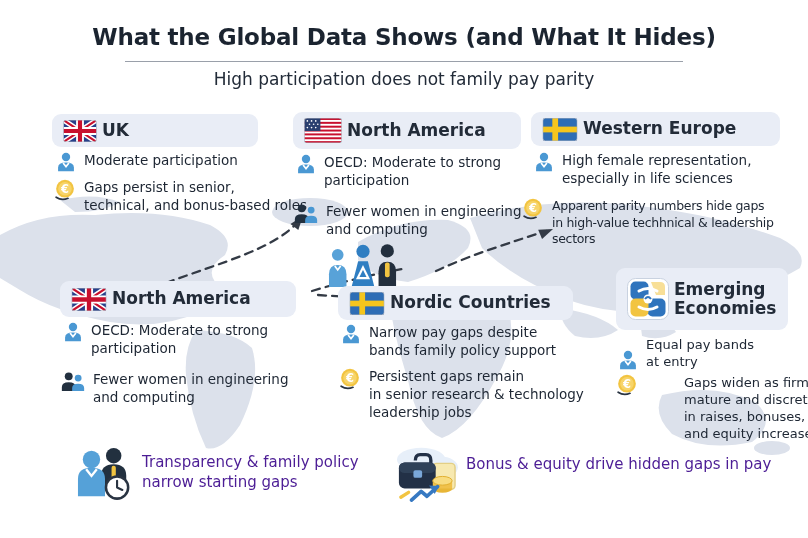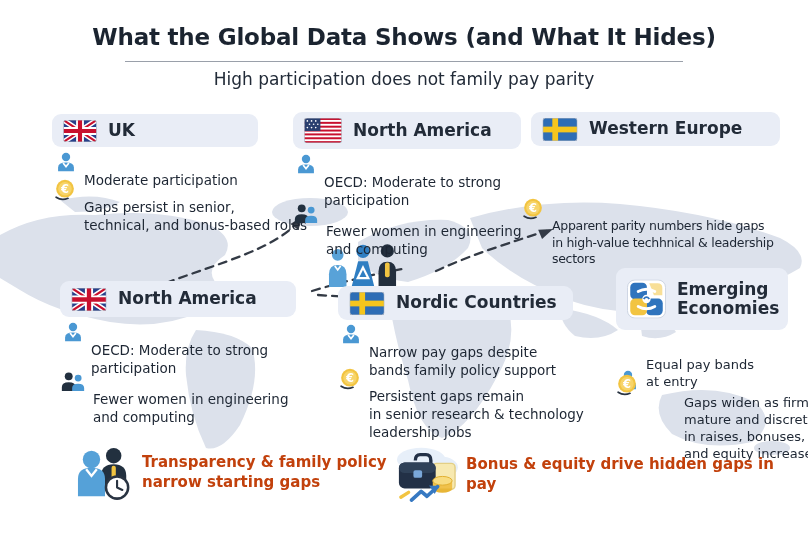--- a/index.html
+++ b/index.html
@@ -2,28 +2,28 @@
 <html><head>
 <meta charset="utf-8">
 <style>
   html,body{margin:0;padding:0;}
   body{font-family:"DejaVu Sans",sans-serif;background:#ffffff;}
   .canvas{position:relative;width:808px;height:538px;background:#fff;overflow:hidden;}
   .abs{position:absolute;}
   .title{top:24px;left:0;width:808px;text-align:center;font-size:23px;font-weight:600;color:#1b2430;letter-spacing:-0.2px;}
   .title-rule{top:61px;left:125px;width:558px;height:1px;background:#9aa0aa;}
   .subtitle{top:69px;left:0;width:808px;text-align:center;font-size:17px;font-weight:500;color:#222b38;}
-  .card-header{background:#e9edf6;border-radius:9px;display:flex;align-items:center;gap:11px;padding:0 11px;box-sizing:border-box;z-index:3;}
+  .card-header{background:#e9edf6;border-radius:9px;display:flex;align-items:center;gap:5px;padding:0 11px;box-sizing:border-box;z-index:3;}
   .card-label{font-size:17px;font-weight:600;color:#222b38;line-height:1.12;}
   .bullet{display:flex;align-items:flex-start;gap:8px;z-index:3;}
-  .bullet-text{font-size:13.5px;color:#1d2633;line-height:1.32;white-space:pre-line;font-weight:500;margin-top:20px;}
+  .bullet-text{font-size:13.5px;color:#1d2633;line-height:1.32;white-space:pre-line;font-weight:500;}
   .bullet-text.small{font-size:12.5px;letter-spacing:-0.3px;}
   .bullet-text.xsmall{font-size:13px;}
   .bullet .bicon{flex:0 0 auto;margin-top:0px;}
-  .footnote-text{font-size:15px;color:#c2410c;line-height:1.35;font-weight:700;white-space:pre-line;}
+  .footnote-text{font-size:15px;color:#4c1d95;line-height:1.35;font-weight:400;white-space:pre-line;}
   svg{display:block;}
   .z0{z-index:0;} .z2{z-index:2;} .z3{z-index:3;}
 </style>
 </head>
 <body>
 
 <div class="canvas">
 
   <svg width="0" height="0" style="position:absolute" aria-hidden="true">
     <defs>
@@ -224,20 +224,27 @@
     <span class="bullet-text" style="width:215px">Fewer women in engineering
 and computing</span>
   </div>
 
   <div class="abs card-header" style="left:531px;top:112px;width:249px;height:34px;">
     <svg width="36" height="23" viewBox="0 0 36 24">
         <use href="#sym-flag-se"></use>
       </svg>
     <span class="card-label">Western Europe</span>
   </div>
+  <div class="abs bullet" style="left:534px;top:152px;">
+    <svg class="bicon" width="20" height="20" viewBox="0 0 24 24">
+        <use href="#sym-person"></use>
+      </svg>
+    <span class="bullet-text" style="width:235px">High female representation,
+especially in life sciences</span>
+  </div>
   <div class="abs bullet" style="left:522px;top:198px;">
     <svg class="bicon" width="22" height="22" viewBox="0 0 26 26">
         <use href="#sym-coin"></use>
       </svg>
     <span class="bullet-text small" style="width:247px">Apparent parity numbers hide gaps
 in high-value techhnical &amp; leadership
                               sectors</span>
   </div>
 
   <div class="abs card-header" style="left:60px;top:281px;width:236px;height:36px;">

